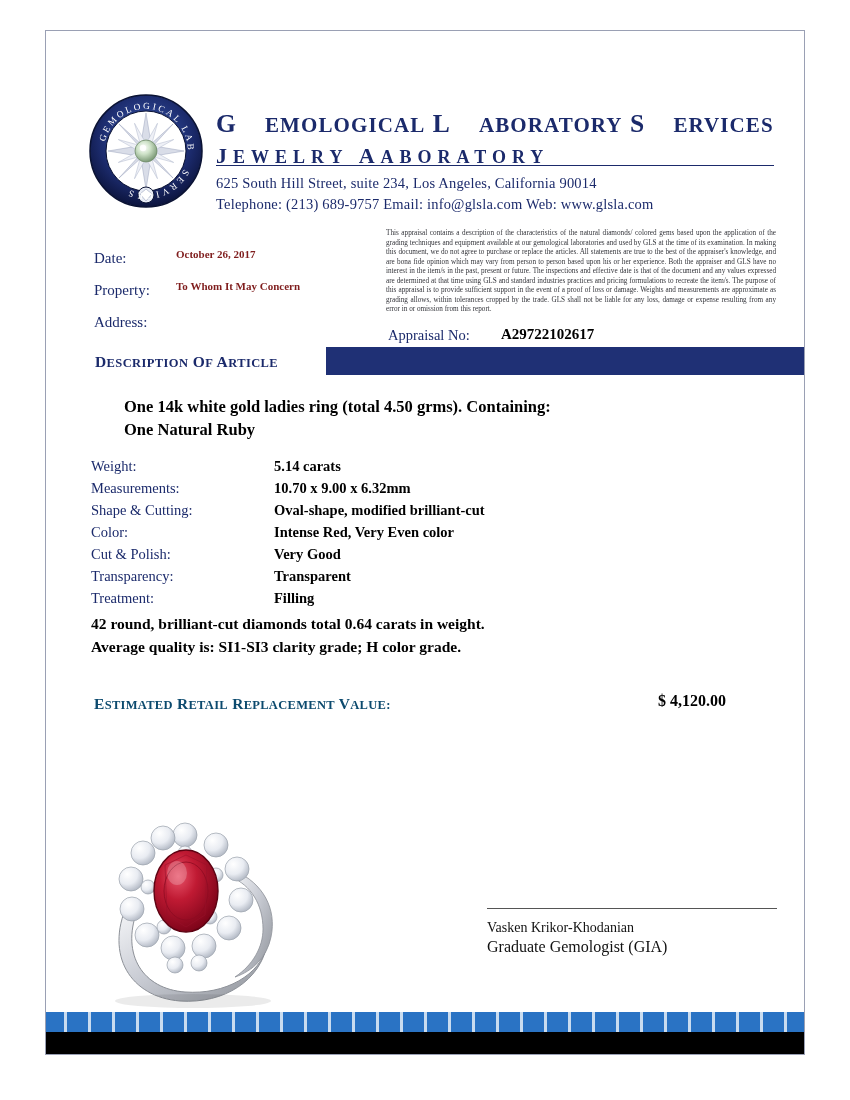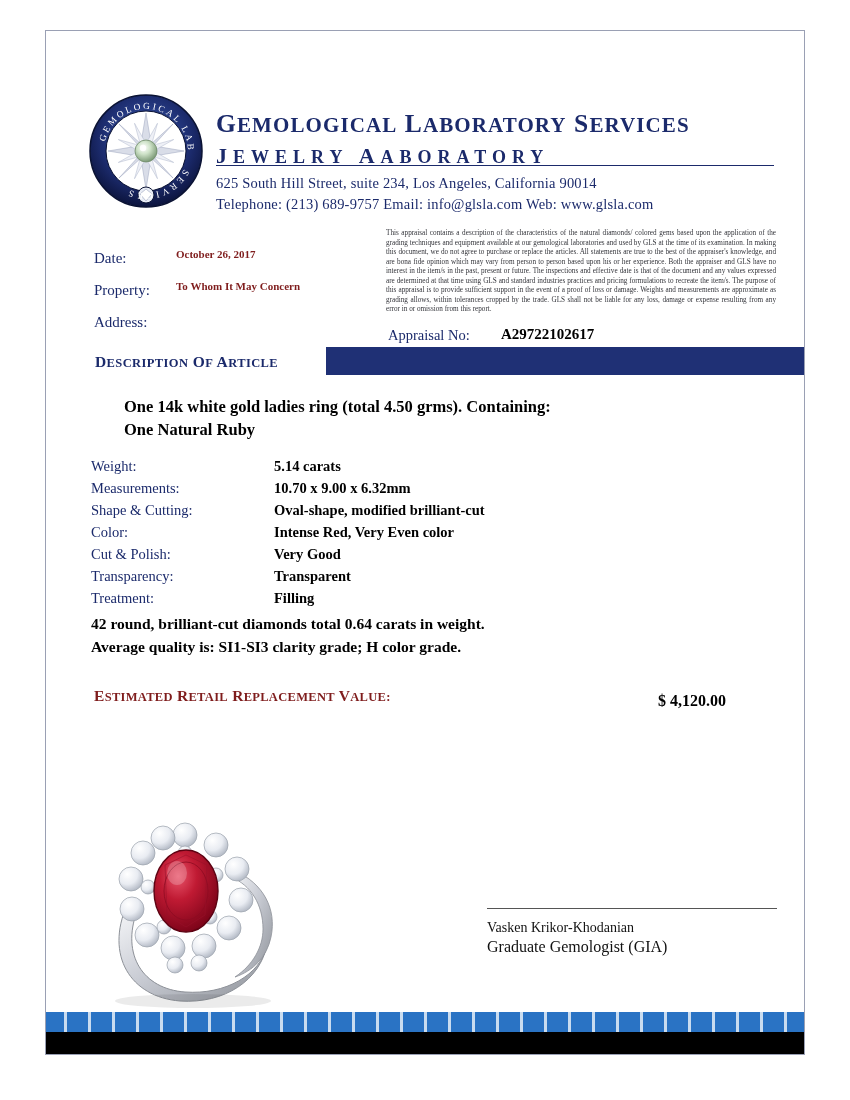--- a/index.html
+++ b/index.html
@@ -55,21 +55,21 @@
     left: 170px;
     top: 78px;
     width: 560px;
     font-family: "Liberation Serif", serif;
     font-size: 25.5px;
     font-weight: bold;
     letter-spacing: 1.1px;
     color: #1b2a6b;
     white-space: nowrap;
   }
-  .org-title .sc { font-size: 21px; }
+  .org-title .sc { font-size: 21px; margin-left: 28px; }
   .org-sub {
     position: absolute;
     left: 170px;
     top: 112px;
     width: 560px;
     font-size: 22px;
     font-weight: bold;
     letter-spacing: 6px;
     color: #1b2a6b;
   }
@@ -219,24 +219,24 @@
     font-size: 15.5px;
     font-weight: bold;
     color: #000;
   }
   .note1 { top: 240px; }
   .note2 { top: 263px; }
 
   .value-label {
     position: absolute;
     left: 48px;
-    top: 312px;
+    top: 320px;
     font-size: 15.5px;
     font-weight: bold;
-    color: #7f1d1d;
+    color: #0c4a6e;
     letter-spacing: 0.3px;
   }
   .value-label .sc { font-size: 12.5px; }
   .value-amount {
     position: absolute;
     left: 612px;
     top: 317px;
     font-size: 16px;
     font-weight: bold;
     color: #000;

